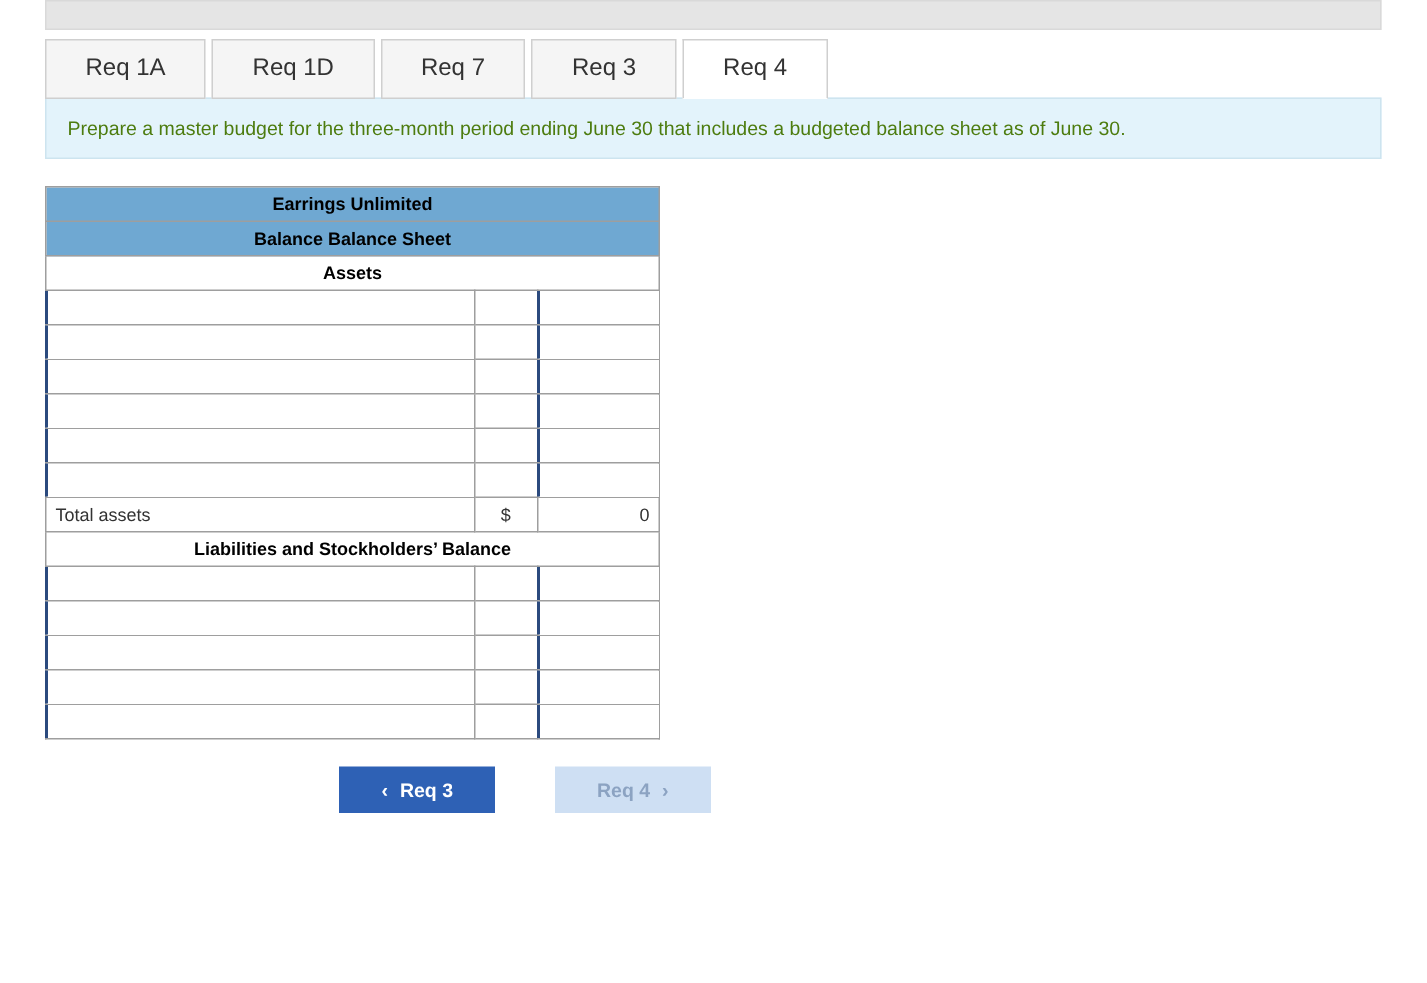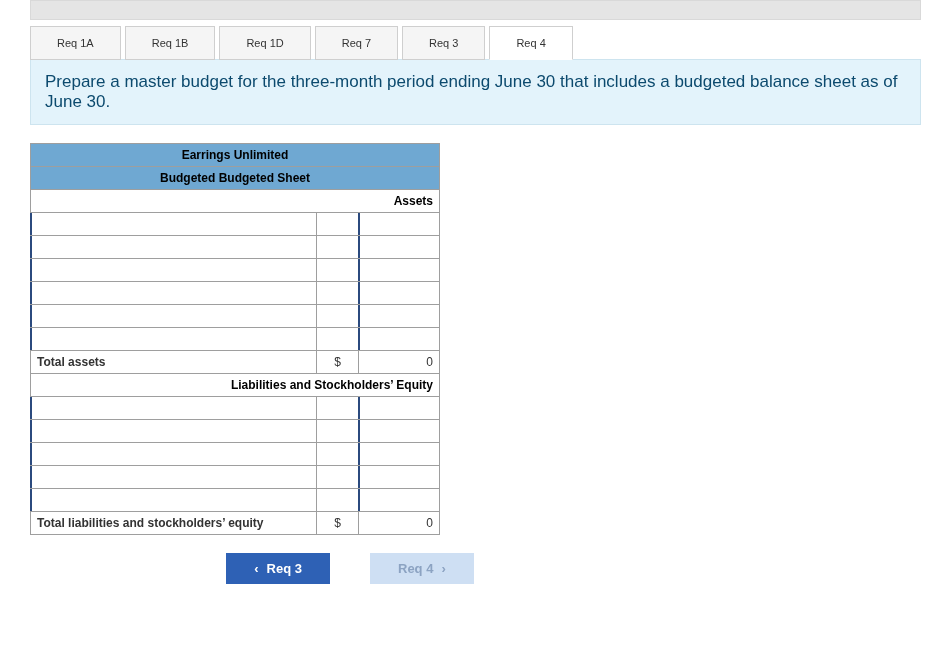--- a/index.html
+++ b/index.html
@@ -22,35 +22,35 @@
     box-sizing: border-box;
   }
   .tab-strip {
     display: flex;
     gap: 4px;
     margin-top: 6px;
   }
   .tab {
     border: 1px solid #cfcfcf;
     padding: 10px 26px;
-    font-size: 11px;
+    font-size: 16px;
     background: #f5f5f5;
     cursor: pointer;
     color: #333;
   }
   .tab.active {
     background: #ffffff;
     border-bottom: 1px solid #ffffff;
   }
   .instruction-bar {
     background: #e3f3fb;
     border: 1px solid #cde4ef;
     padding: 12px 14px;
-    font-size: 17px;
-    color: #0c4a6e;
+    font-size: 13px;
+    color: #4d7c0f;
     margin-top: -1px;
   }
   .sheet-area {
     margin-top: 18px;
   }
   table.sheet {
     border-collapse: collapse;
     width: 410px;
   }
   table.sheet td {
@@ -61,28 +61,27 @@
     vertical-align: middle;
   }
   td.hd-blue {
     background: #6fa8d2;
     text-align: center;
     font-weight: bold;
     color: #000;
   }
   td.hd-white {
     background: #ffffff;
-    text-align: right;
+    text-align: center;
     font-weight: bold;
     color: #000;
   }
   td.label-cell {
     width: 280px;
     background: #fff;
-    font-weight: bold;
   }
   td.sym-cell {
     width: 30px;
     text-align: center;
     background: #fff;
   }
   td.val-cell {
     width: 70px;
     text-align: right;
     background: #fff;
@@ -133,37 +132,36 @@
 </style>
 </head>
 <body>
 
 <div class="page-wrap">
 
   <div class="top-gray-bar"></div>
 
   <div class="tab-strip">
     <div class="tab">Req 1A</div>
-    <div class="tab">Req 1B</div>
     <div class="tab">Req 1D</div>
     <div class="tab">Req 7</div>
     <div class="tab">Req 3</div>
     <div class="tab active">Req 4</div>
   </div>
 
   <div class="instruction-bar">Prepare a master budget for the three-month period ending June 30 that includes a budgeted balance sheet as of June 30.</div>
 
   <div class="sheet-area">
     <table class="sheet">
       <tbody>
           <tr>
             <td class="hd-blue" colspan="3">Earrings Unlimited</td>
           </tr>
       <tr>
-            <td class="hd-blue" colspan="3">Budgeted Budgeted Sheet</td>
+            <td class="hd-blue" colspan="3">Balance Balance Sheet</td>
           </tr>
       <tr>
             <td class="hd-white" colspan="3">Assets</td>
           </tr>
 
       <tr>
             <td class="label-cell input-row"></td>
             <td class="sym-cell"></td>
             <td class="val-cell input-row"></td>
           </tr>
@@ -193,54 +191,49 @@
             <td class="val-cell input-row"></td>
           </tr>
 
       <tr>
         <td class="label-cell">Total assets</td>
         <td class="sym-cell">$</td>
         <td class="val-cell">0</td>
       </tr>
 
       <tr>
-            <td class="hd-white" colspan="3">Liabilities and Stockholders’ Equity</td>
-          </tr>
-
-      <tr>
-            <td class="label-cell input-row"></td>
-            <td class="sym-cell"></td>
-            <td class="val-cell input-row"></td>
-          </tr>
-      <tr>
-            <td class="label-cell input-row"></td>
-            <td class="sym-cell"></td>
-            <td class="val-cell input-row"></td>
-          </tr>
-      <tr>
-            <td class="label-cell input-row"></td>
-            <td class="sym-cell"></td>
-            <td class="val-cell input-row"></td>
-          </tr>
-      <tr>
-            <td class="label-cell input-row"></td>
-            <td class="sym-cell"></td>
-            <td class="val-cell input-row"></td>
-          </tr>
-      <tr>
-            <td class="label-cell input-row"></td>
-            <td class="sym-cell"></td>
-            <td class="val-cell input-row"></td>
-          </tr>
-
-      <tr>
-        <td class="label-cell">Total liabilities and stockholders’ equity</td>
-        <td class="sym-cell">$</td>
-        <td class="val-cell">0</td>
-      </tr>
+            <td class="hd-white" colspan="3">Liabilities and Stockholders’ Balance</td>
+          </tr>
+
+      <tr>
+            <td class="label-cell input-row"></td>
+            <td class="sym-cell"></td>
+            <td class="val-cell input-row"></td>
+          </tr>
+      <tr>
+            <td class="label-cell input-row"></td>
+            <td class="sym-cell"></td>
+            <td class="val-cell input-row"></td>
+          </tr>
+      <tr>
+            <td class="label-cell input-row"></td>
+            <td class="sym-cell"></td>
+            <td class="val-cell input-row"></td>
+          </tr>
+      <tr>
+            <td class="label-cell input-row"></td>
+            <td class="sym-cell"></td>
+            <td class="val-cell input-row"></td>
+          </tr>
+      <tr>
+            <td class="label-cell input-row"></td>
+            <td class="sym-cell"></td>
+            <td class="val-cell input-row"></td>
+          </tr>
+
     </tbody>
       </table>
   </div>
 
   <div class="pager">
     <button class="pager-btn pager-prev">
       <span class="chev">‹</span>
       <span>Req 3</span>
     </button>
     <button class="pager-btn pager-next">

